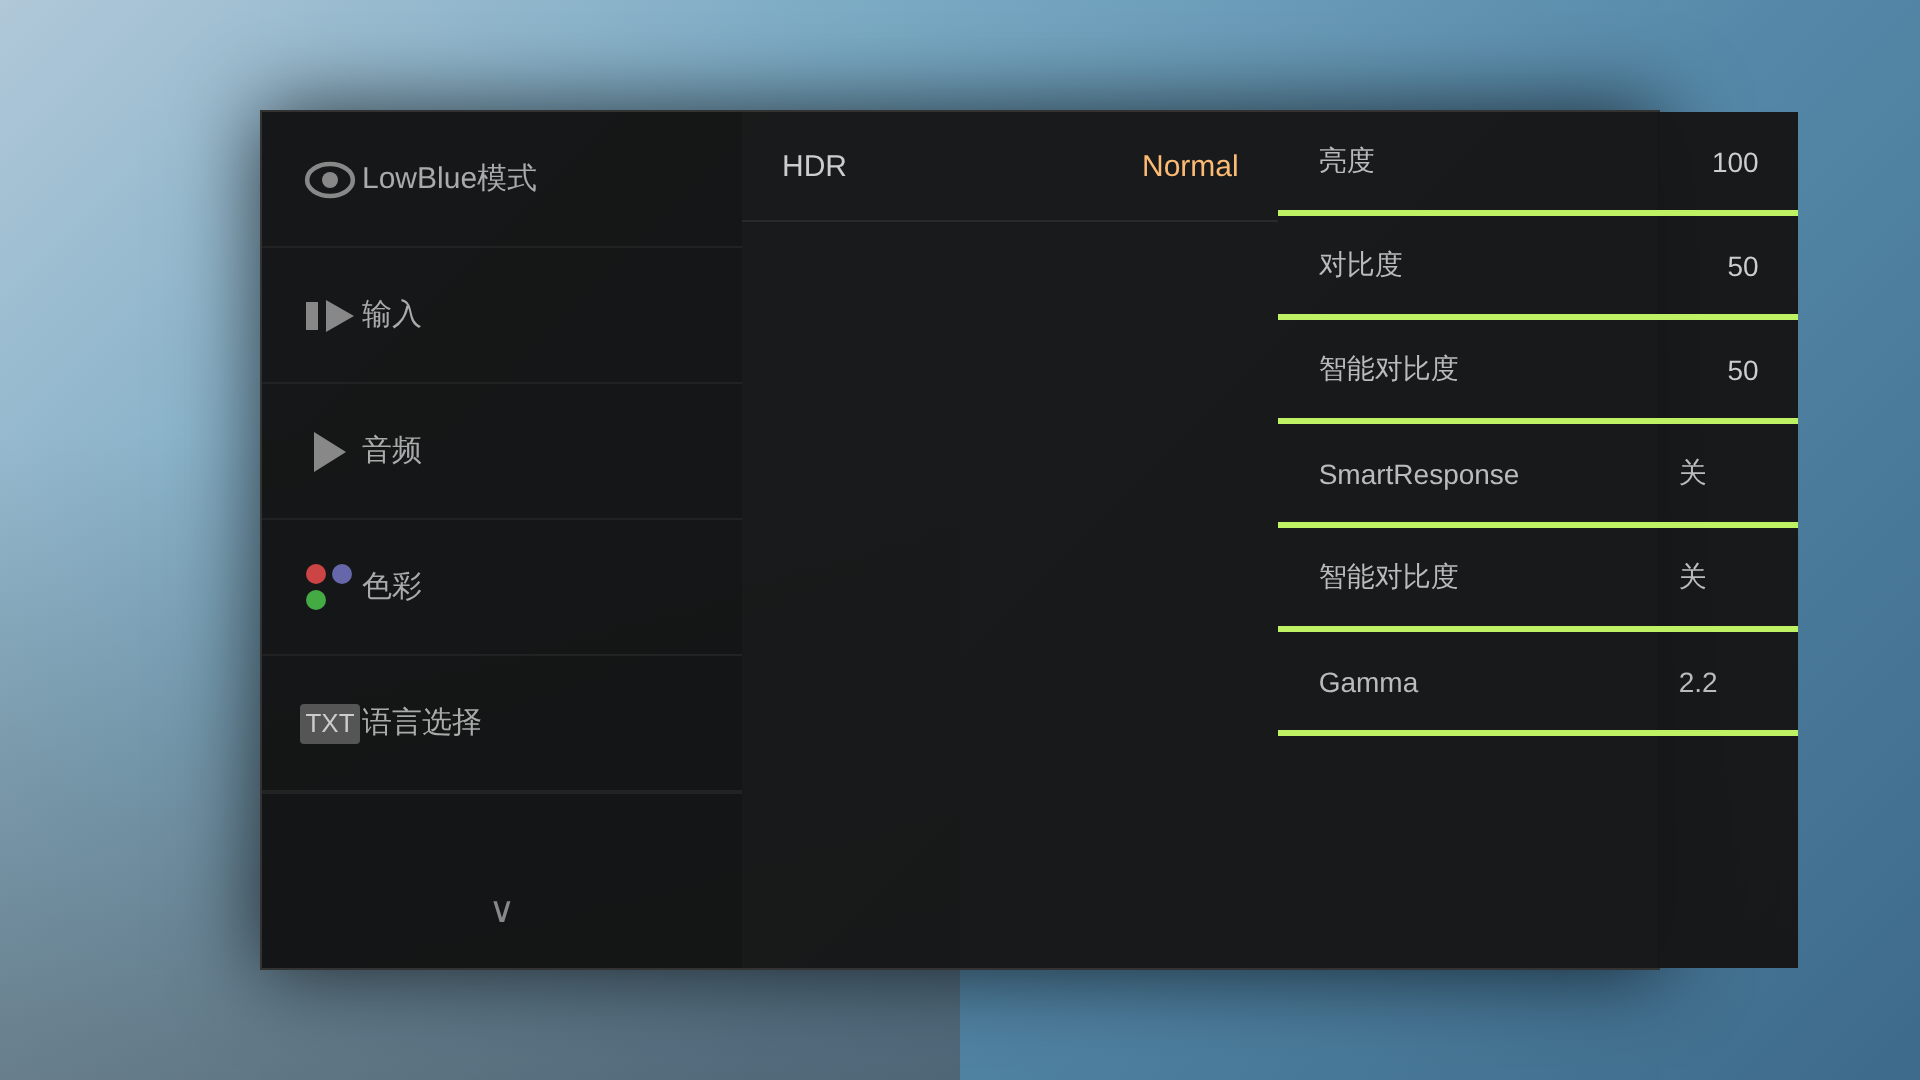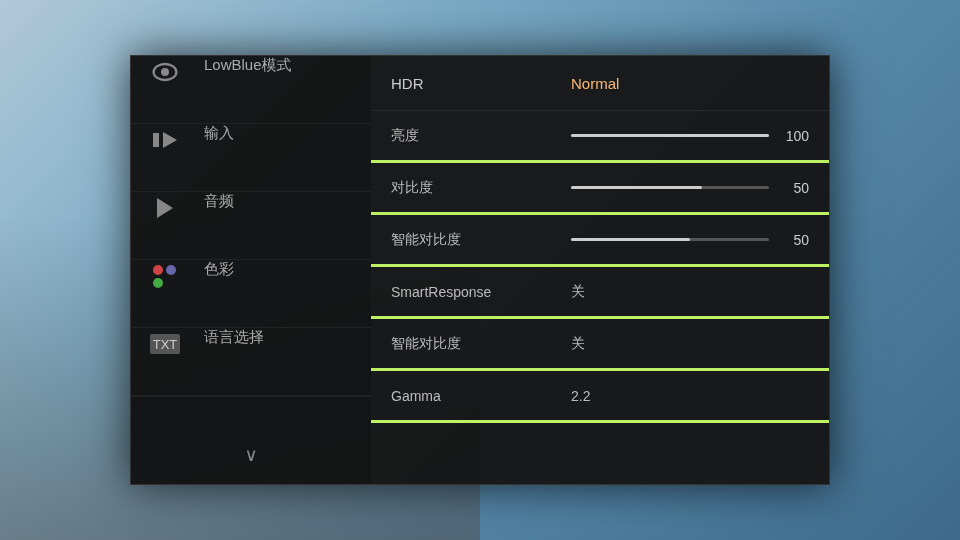--- a/index.html
+++ b/index.html
@@ -47,27 +47,28 @@
     .sidebar {
       width: 240px;
       background: rgba(18,18,18,0.97);
       display: flex;
       flex-direction: column;
       flex-shrink: 0;
     }
 
     .sidebar-item {
       display: flex;
+      align-items: center;
       padding: 0 18px;
       height: 68px;
       color: #aaa;
       font-size: 15px;
       cursor: pointer;
       border-bottom: 1px solid #222;
-      gap: 23px;
+      gap: 0;
     }
 
     .sidebar-item.active {
       background: rgba(0,180,170,0.85);
       color: #fff;
     }
 
     .sidebar-item .icon {
       width: 32px;
       height: 32px;
@@ -87,21 +88,21 @@
       font-size: 18px;
       border-top: 1px solid #222;
       margin-top: auto;
     }
 
     
     .content {
       flex: 1;
       background: rgba(22,22,22,0.97);
       display: flex;
-      flex-direction: column;
+      flex-direction: row;
     }
 
     .content-header {
       height: 55px;
       display: flex;
       align-items: center;
       padding: 0 20px;
       border-bottom: 1px solid #2a2a2a;
     }
 

